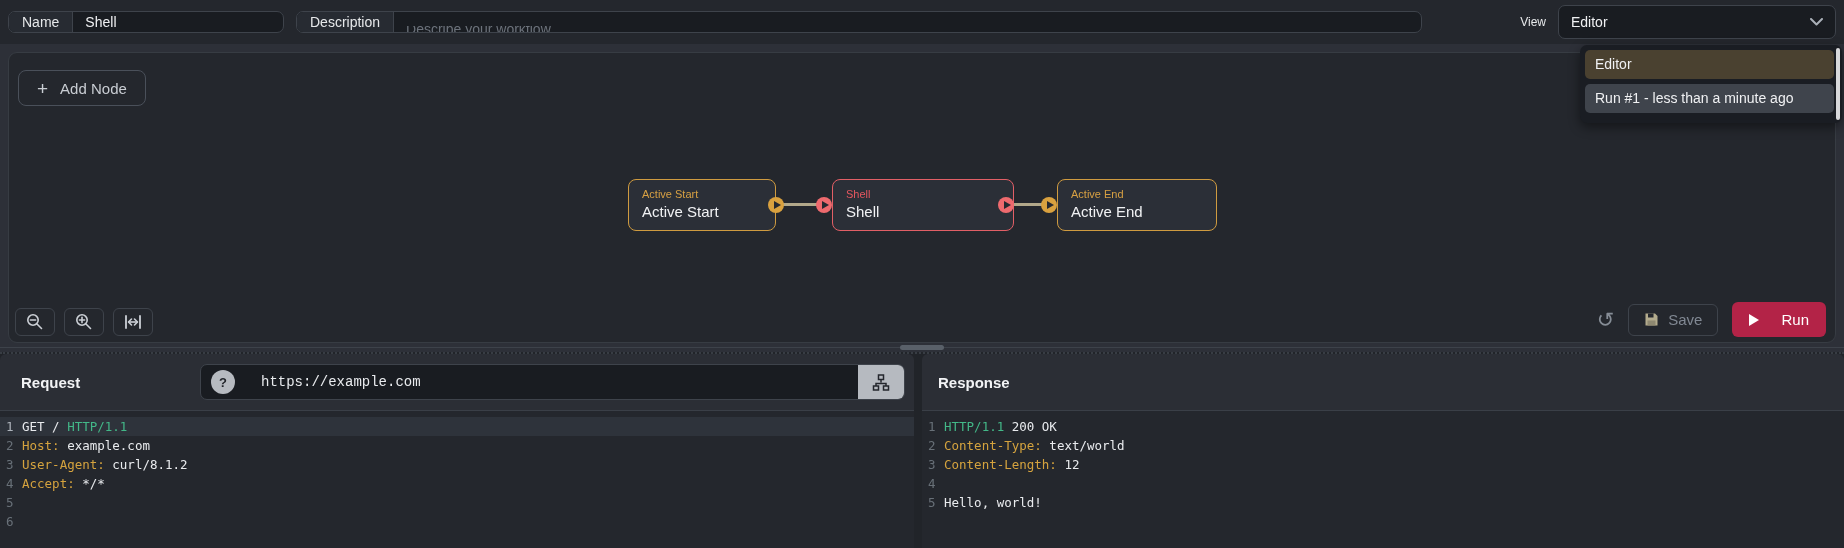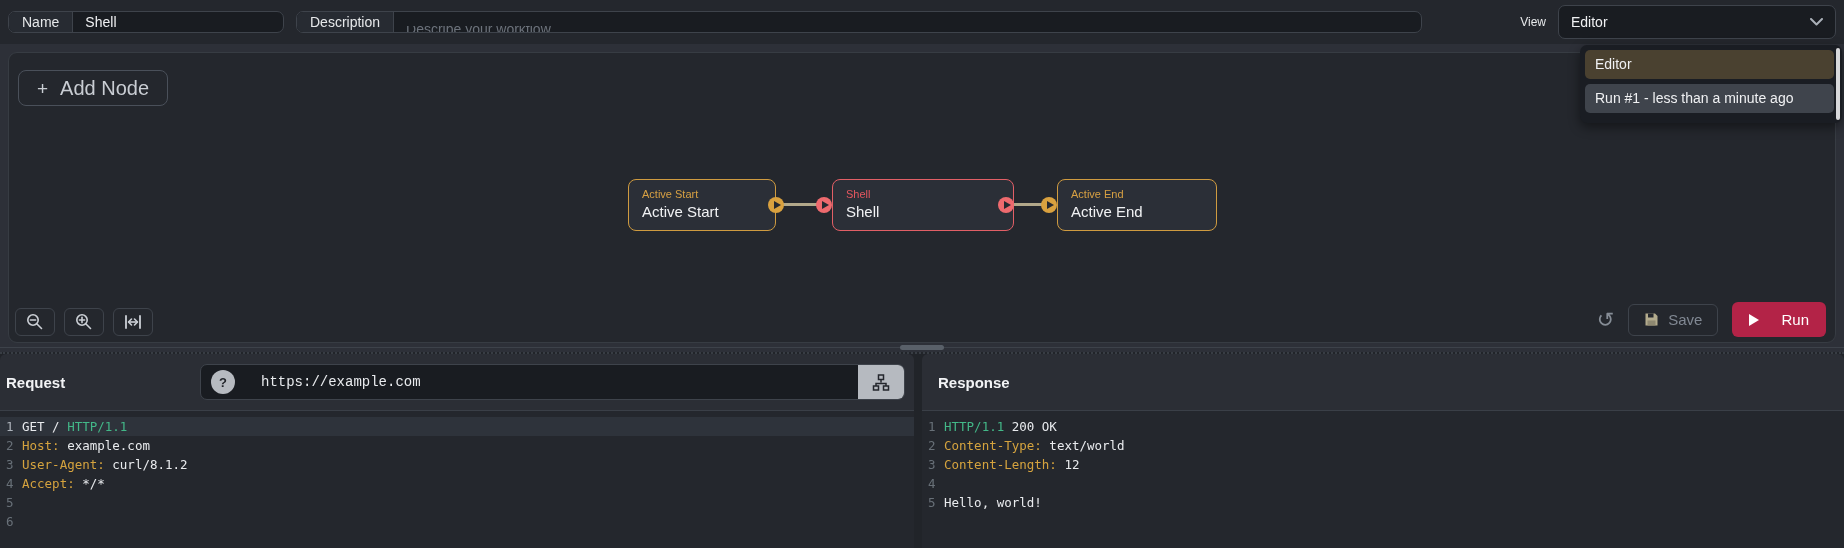--- a/index.html
+++ b/index.html
@@ -65,21 +65,21 @@
   .canvas {
     position:absolute; left:8px; top:52px; width:1828px; height:291px;
     background:#24272d; border:1px solid #373c43; border-radius:9px;
   }
   .add-node-btn {
     position:absolute; left:9px; top:17px; height:36px; padding:0 18px;
     border:1px solid #4a505a; border-radius:8px; background:transparent;
     display:flex; align-items:center; gap:12px; color:#c9cdd3; cursor:pointer;
   }
   .add-node-btn .plus { font-size:19px; color:#c9cdd3; line-height:1; }
-  .add-node-btn .lbl  { font-size:20px; }
+  .add-node-btn .lbl  { font-size:15px; }
 
   
   .node {
     position:absolute; top:126px; height:52px; border-radius:8px;
     background:#2b2f37; padding:8px 0 0 13px;
   }
   .node.amber { border:1px solid #cf9b40; }
   .node.red   { border:1px solid #e25f66; }
   .node-type { font-size:11px; margin-bottom:3px; }
   .node.amber .node-type { color:#d7a043; }
@@ -138,21 +138,21 @@
   }
   .panel { display:flex; flex-direction:column; }
   .panel-request  { width:914px; }
   .panel-gap { width:8px; background:#212429; cursor:col-resize; }
   .panel-response { flex:1; }
   .panel-header {
     height:57px; background:#2b2e35; border-bottom:1px solid #3a3f47;
     display:flex; align-items:center; border-radius:6px 6px 0 0;
   }
   .panel-title { font-size:15px; font-weight:bold; color:#f2f3f5; }
-  .panel-request  .panel-title { margin-left:6px;text-align:right; }
+  .panel-request  .panel-title { margin-left:21px;text-align:right; }
   .panel-response .panel-title { margin-left:16px; }
   .url-group {
     position:absolute; left:200px; width:705px; height:36px;
     background:#191c21; border:1px solid #3e434b; border-radius:7px;
     display:flex; align-items:center; overflow:hidden;
   }
   .help-circle {
     width:24px; height:24px; border-radius:50%; background:#b6bac0;
     color:#1f2227; font-size:13px; font-weight:bold;
     display:flex; align-items:center; justify-content:center;

